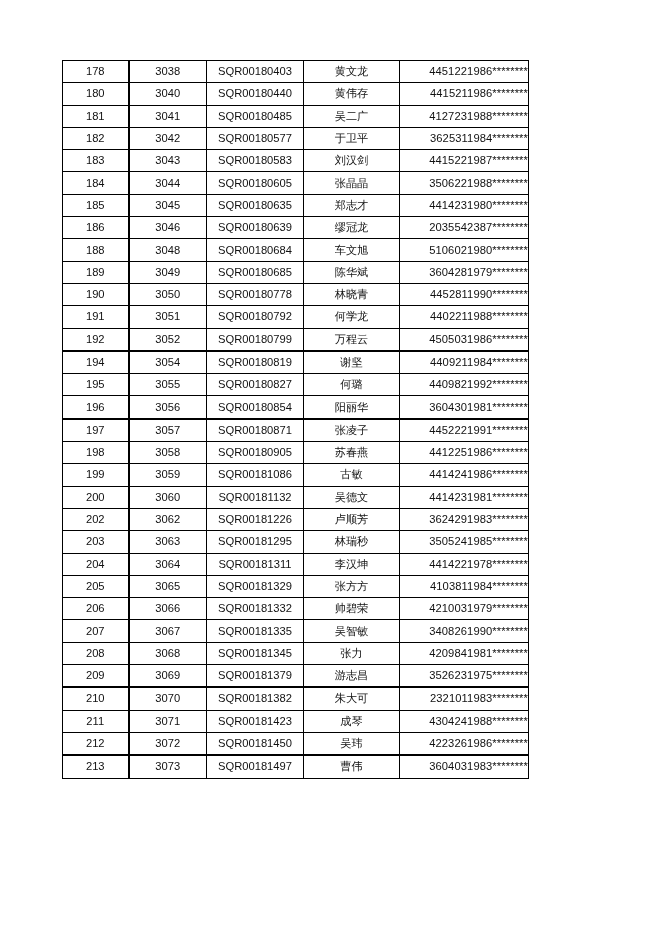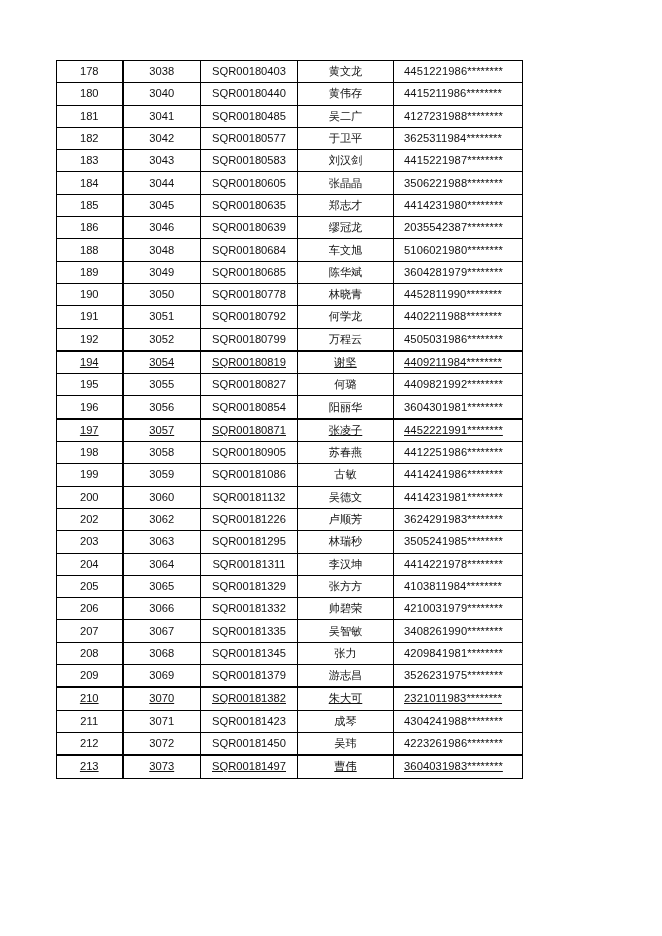--- a/index.html
+++ b/index.html
@@ -10,21 +10,21 @@
     body {
       width: 662px;
       height: 936px;
       position: relative;
       overflow: hidden;
       font-family: "Liberation Sans", "DejaVu Sans", sans-serif;
       color: #111111;
     }
     .sheet {
       position: absolute;
-      left: 56px;
+      left: 62px;
       top: 60px;
       width: 466px;
     }
     table.roster {
       border-collapse: collapse;
       table-layout: fixed;
       width: 466px;
       border: 1.6px solid #000;
     }
     table.roster col.c-idx { width: 66px; }
@@ -38,26 +38,26 @@
       font-size: 11.2px;
       line-height: 21px;
       text-align: center;
       border: 1px solid #000;
       white-space: nowrap;
       overflow: hidden;
     }
     table.roster td.col-idx { border-right: 2px solid #000; }
     table.roster td.col-num { border-right: 1.4px solid #000; }
     table.roster td.col-id {
-      text-align: left;
+      text-align: right;
       padding-left: 10px;
       letter-spacing: 0.1px;
       margin-top: 10px;
     }
-    table.roster tr.thick-top td { border-top: 2px solid #000; text-decoration: underline; }
+    table.roster tr.thick-top td { border-top: 2px solid #000; }
   </style>
 </head>
 <body>
 
 <div class="sheet">
   <table class="roster">
     <colgroup>
       <col class="c-idx">
         <col class="c-num">
         <col class="c-code">

